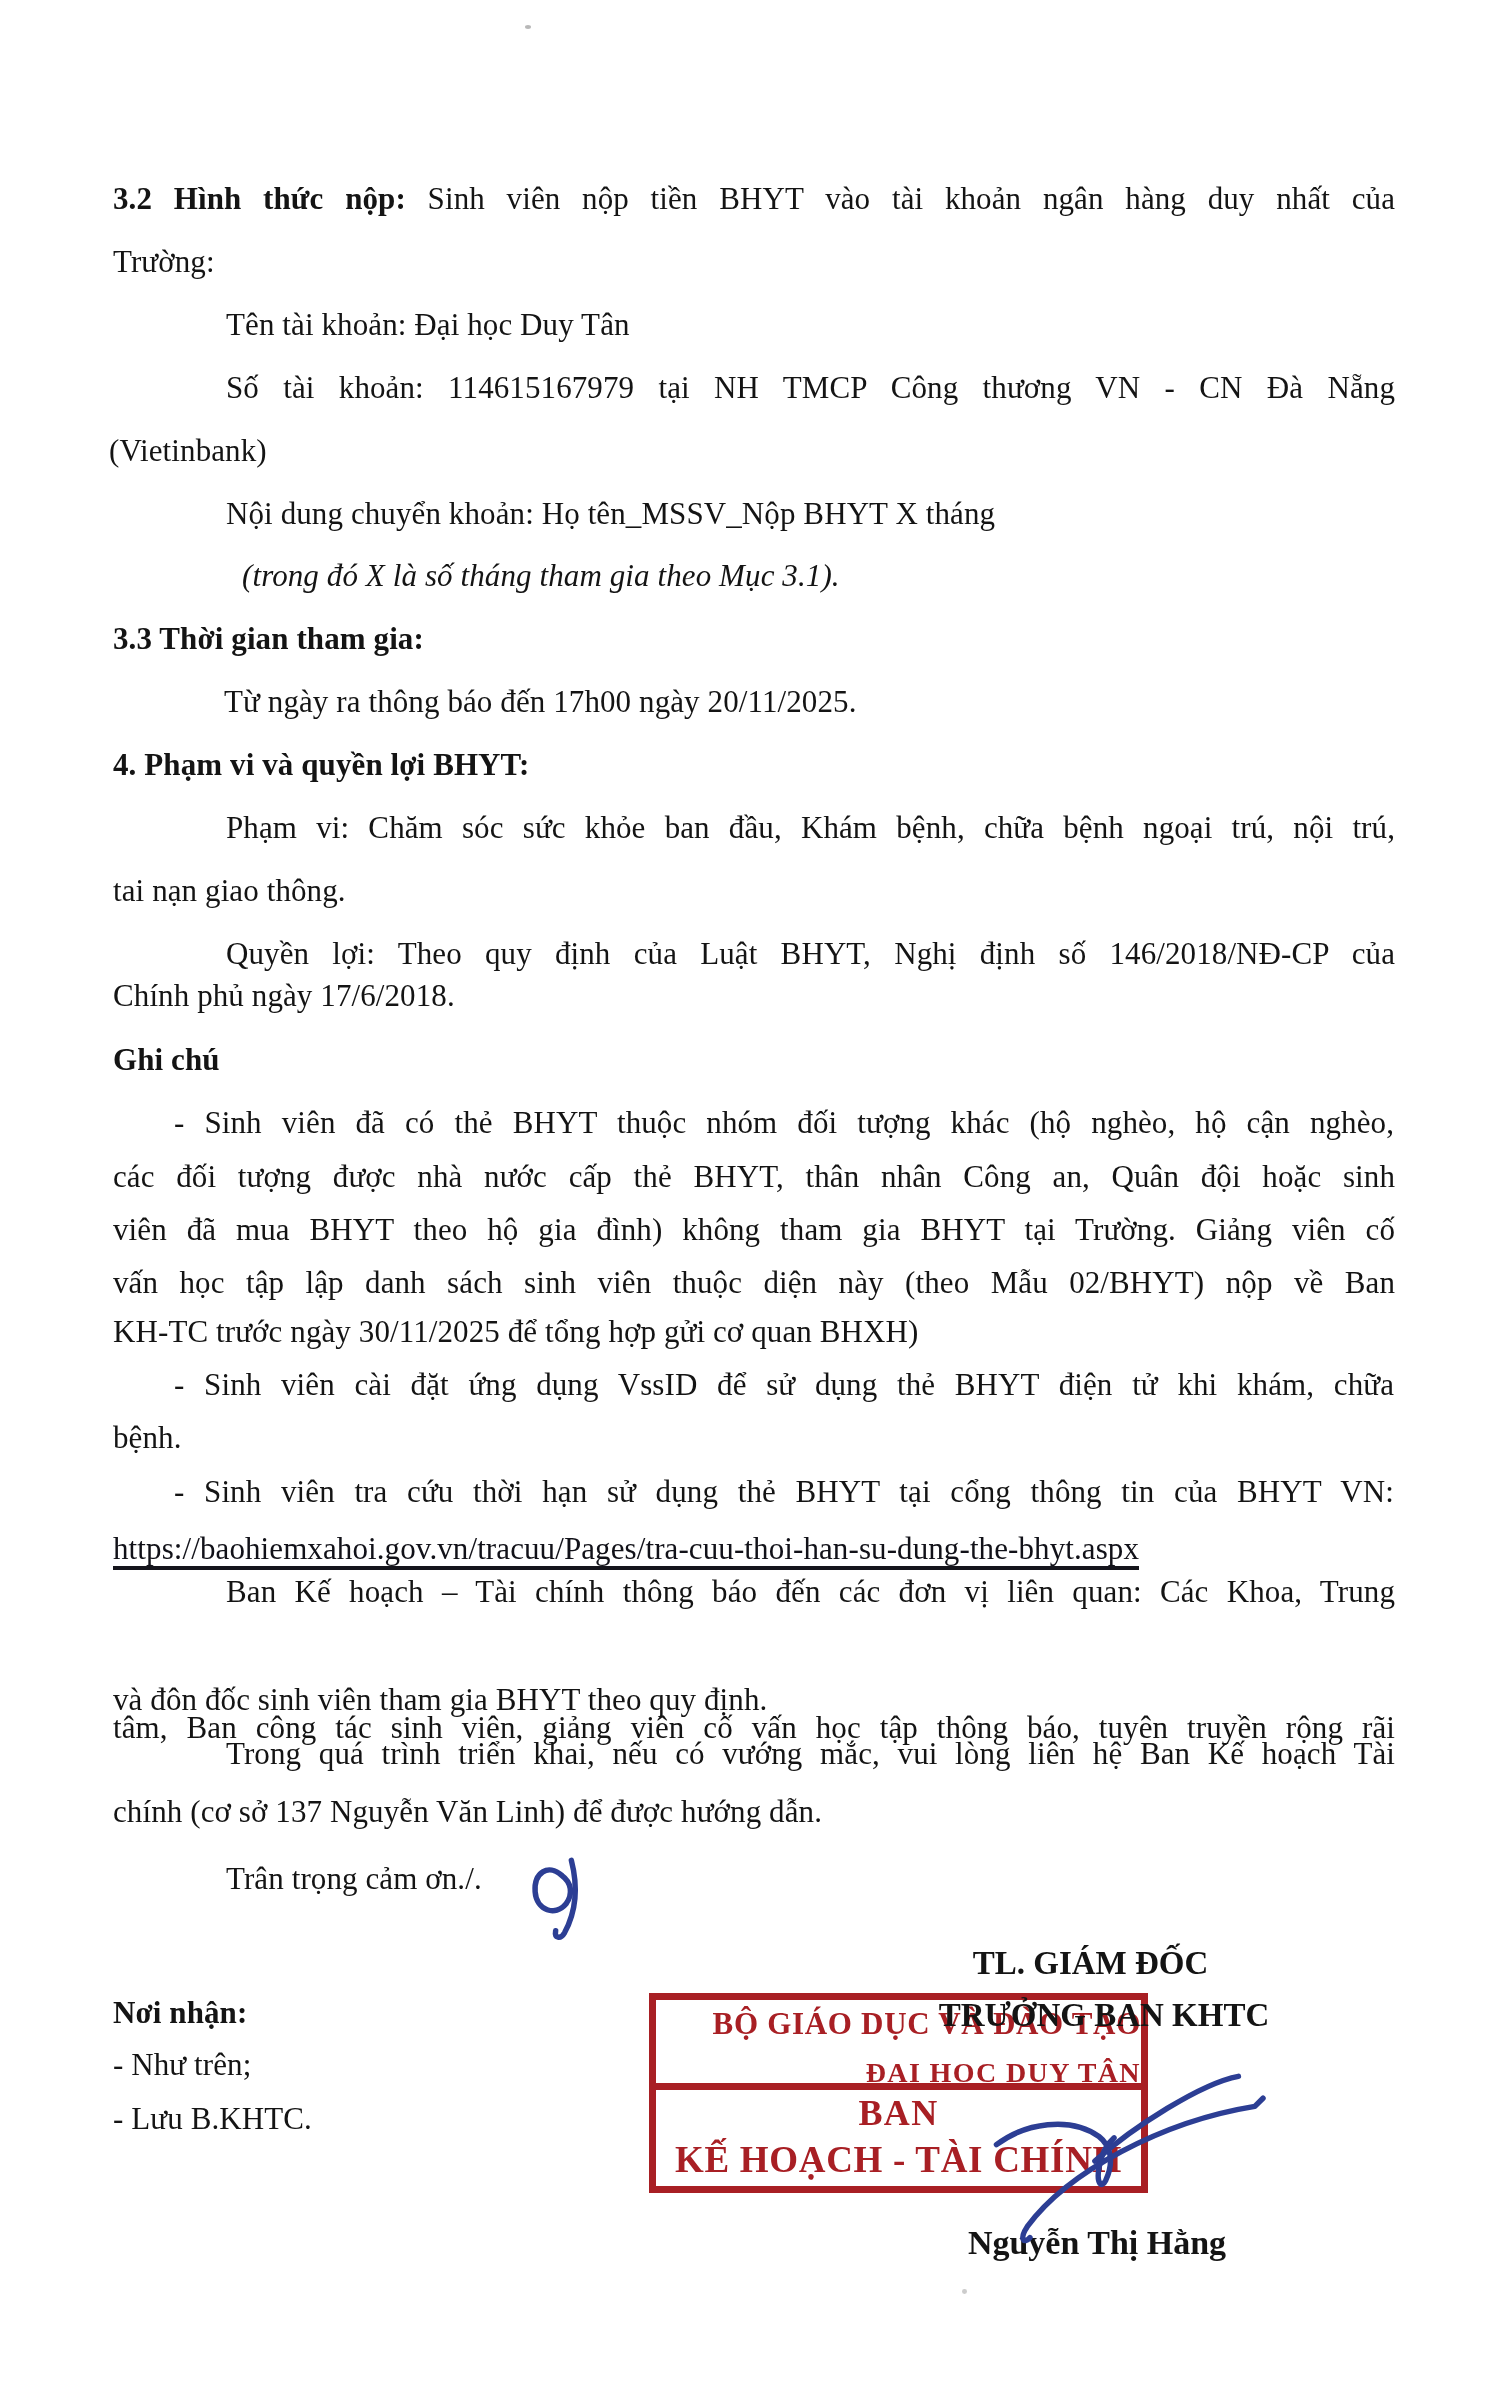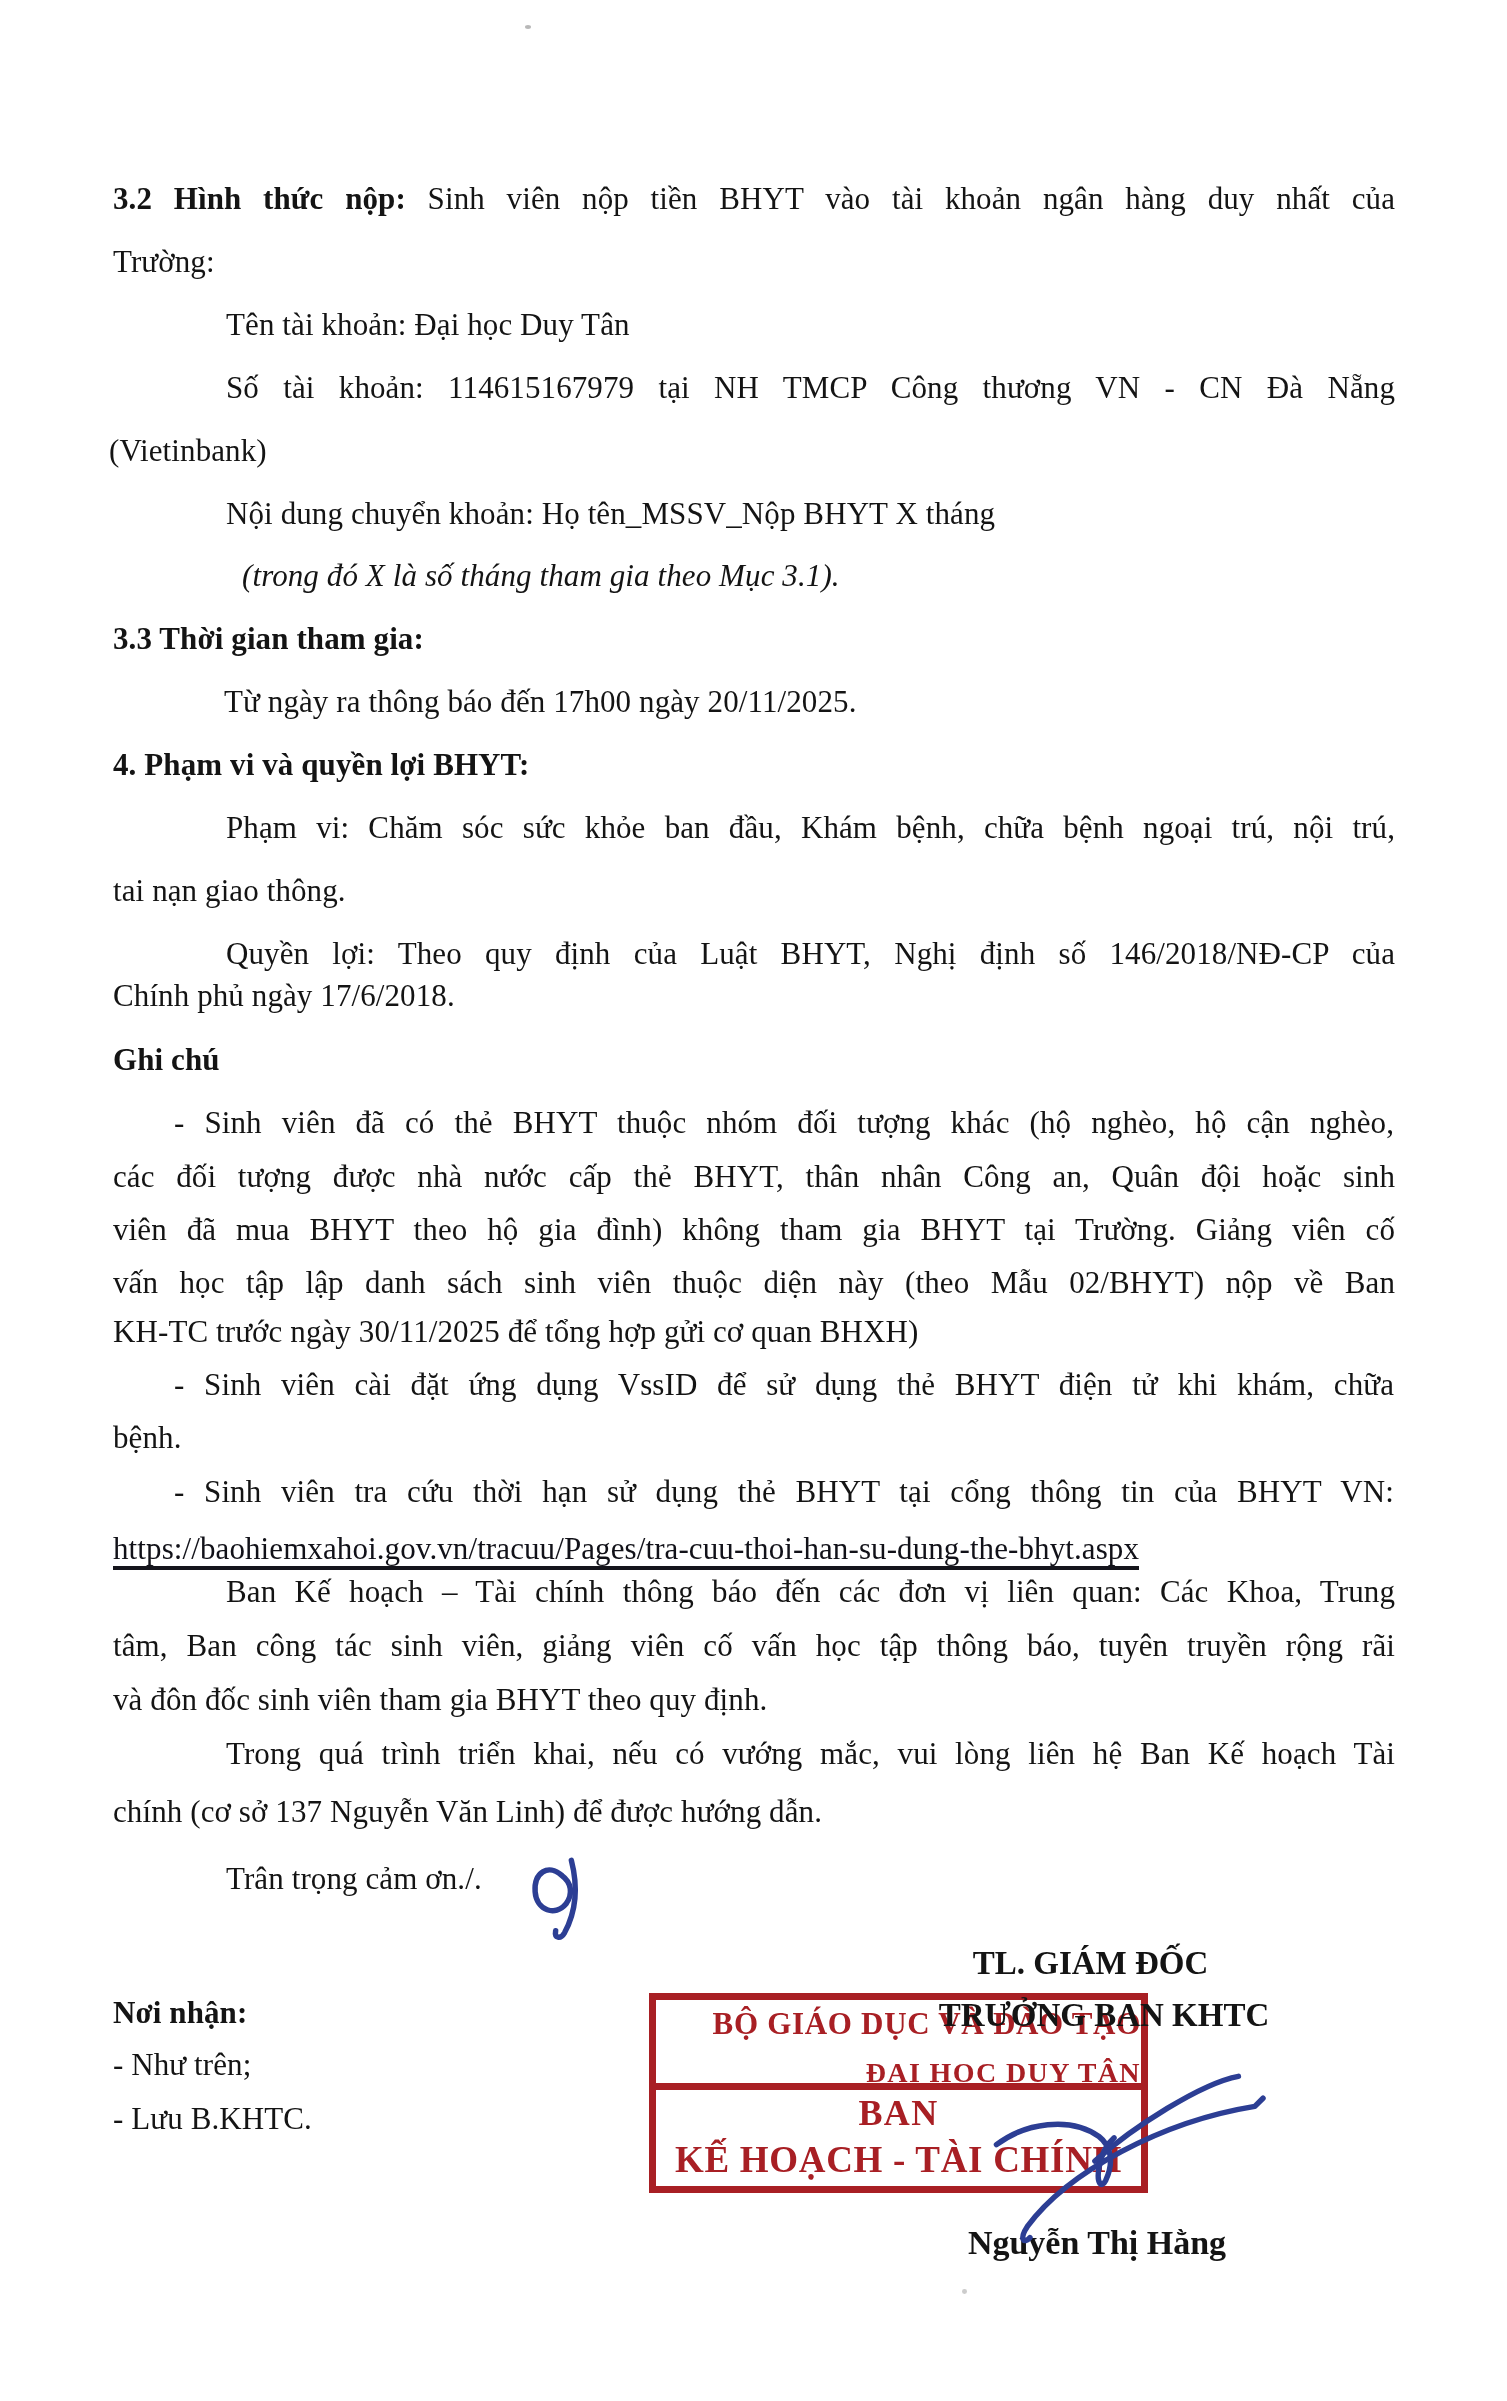--- a/index.html
+++ b/index.html
@@ -97,21 +97,21 @@
   <div class="ln j" style="left:113px;top:1159px;width:1282px;">các đối tượng được nhà nước cấp thẻ BHYT, thân nhân Công an, Quân đội hoặc sinh</div>
   <div class="ln j" style="left:113px;top:1212px;width:1282px;">viên đã mua BHYT theo hộ gia đình) không tham gia BHYT tại Trường. Giảng viên cố</div>
   <div class="ln j" style="left:113px;top:1265px;width:1282px;">vấn học tập lập danh sách sinh viên thuộc diện này (theo Mẫu 02/BHYT) nộp về Ban</div>
   <div class="ln" style="left:113px;top:1314px;">KH-TC trước ngày 30/11/2025 để tổng hợp gửi cơ quan BHXH)</div>
   <div class="ln j" style="left:174px;top:1367px;width:1220px;">- Sinh viên cài đặt ứng dụng VssID để sử dụng thẻ BHYT điện tử khi khám, chữa</div>
   <div class="ln" style="left:113px;top:1420px;">bệnh.</div>
   <div class="ln j" style="left:174px;top:1474px;width:1220px;">- Sinh viên tra cứu thời hạn sử dụng thẻ BHYT tại cổng thông tin của BHYT VN:</div>
   <div class="ln" style="left:113px;top:1531px;"><a class="link">https://baohiemxahoi.gov.vn/tracuu/Pages/tra-cuu-thoi-han-su-dung-the-bhyt.aspx</a></div>
 
   <div class="ln j" style="left:226px;top:1574px;width:1169px;">Ban Kế hoạch – Tài chính thông báo đến các đơn vị liên quan: Các Khoa, Trung</div>
-  <div class="ln j" style="left:113px;top:1628px;width:1282px;">tâm, Ban công tác sinh viên, giảng viên cố vấn học tập thông báo, tuyên truyền rộng rãi</div>
+  <div class="ln j" style="left:113px;top:1710px;width:1282px;">tâm, Ban công tác sinh viên, giảng viên cố vấn học tập thông báo, tuyên truyền rộng rãi</div>
   <div class="ln" style="left:113px;top:1682px;">và đôn đốc sinh viên tham gia BHYT theo quy định.</div>
   <div class="ln j" style="left:226px;top:1736px;width:1169px;">Trong quá trình triển khai, nếu có vướng mắc, vui lòng liên hệ Ban Kế hoạch Tài</div>
   <div class="ln" style="left:113px;top:1794px;">chính (cơ sở 137 Nguyễn Văn Linh) để được hướng dẫn.</div>
   <div class="ln" style="left:226px;top:1861px;">Trân trọng cảm ơn./.</div>
 
   <div class="sig-title" style="left:947px;top:1945px;width:287px;">TL. GIÁM ĐỐC</div>
   <div class="sig-title overlay-black" style="left:899px;top:1997px;width:410px;">TRƯỞNG BAN KHTC</div>
   <div class="sig-title" style="left:943px;top:2224px;width:308px;font-size:34px;">Nguyễn Thị Hằng</div>
 
   <div class="ln b" style="left:113px;top:1995px;">Nơi nhận:</div>

